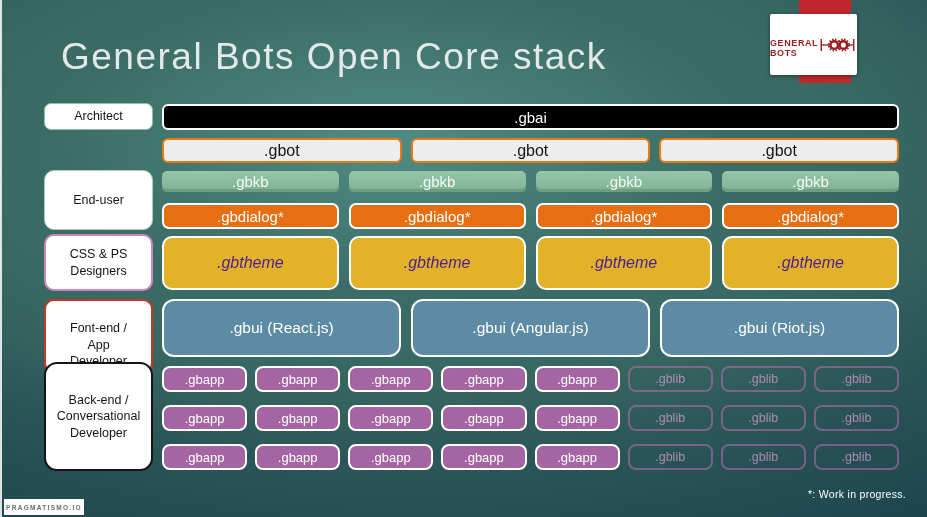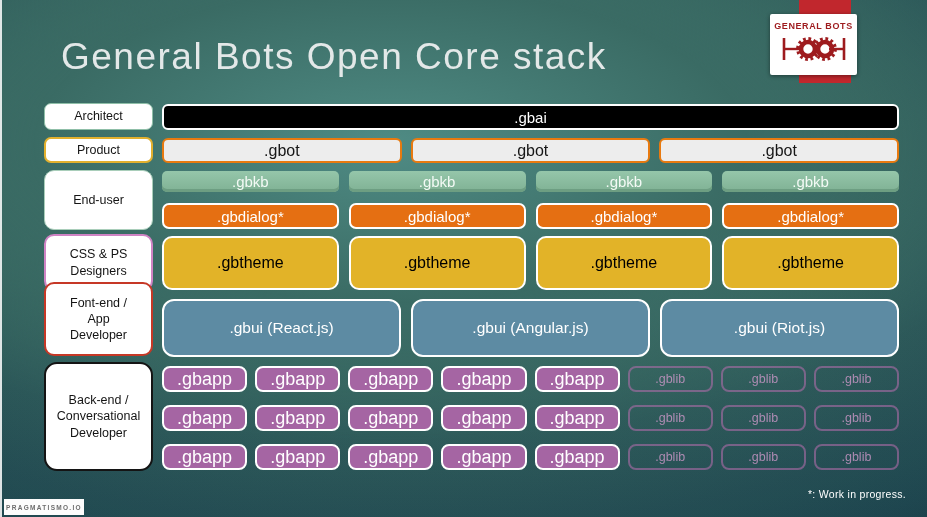--- a/index.html
+++ b/index.html
@@ -15,59 +15,59 @@
   .title {
     position:absolute; left:59px; top:36px;
     font-size:37px; font-weight:400; letter-spacing:1.5px;
     color:#e3e8e8; white-space:nowrap;
   }
   
   .logo-stripe { position:absolute; left:797px; top:0; width:52px; height:83px; background:#c1272d; }
   .logo-card {
     position:absolute; left:768px; top:14px; width:87px; height:61px;
     background:#ffffff; border-radius:2px; box-shadow:0 1px 4px rgba(0,0,0,0.45);
-    display:flex; flex-direction:column; align-items:center;
+    display:flex; flex-direction:row; align-items:center;
   }
   .logo-brand { margin-top:7px; font-size:9px; font-weight:bold; letter-spacing:0.6px; color:#9e1b1e; }
   .logo-gears { margin-top:1px; }
   
   .side-label {
     position:absolute; left:42px; width:109px;
     background:#fff; border-radius:7px;
     display:flex; align-items:center; justify-content:center; text-align:center;
     font-size:12.5px; line-height:1.3; color:#141414; padding:2px 14px;
   }
   .lbl-architect { top:103px; height:27px; border:1.5px solid #8fbfa8; }
   .lbl-product   { top:137px; height:26px; border:2px solid #e2b02e; }
   .lbl-enduser   { top:170px; height:60px; border:1.5px solid #a9ceba; border-radius:10px; }
   .lbl-designers { top:234px; height:57px; border:2px solid #cf83c4; border-radius:10px; }
-  .lbl-frontend  { top:282px; height:74px; border:2px solid #c63826; border-radius:10px; }
+  .lbl-frontend  { top:299px; height:74px; border:2px solid #c63826; border-radius:10px;align-items:flex-end; }
   .lbl-backend   { top:362px; height:109px; border:2px solid #141414; border-radius:13px;text-align:center; }
   
   .row { position:absolute; left:160px; width:737px; display:flex; }
   .cell {
     flex:1; display:flex; align-items:center; justify-content:center;
     white-space:nowrap; color:#fff;
   }
   .row-gbai    { top:104px; height:26px; }
   .row-gbot    { top:138px; height:25px; gap:9px; }
   .row-gbkb    { top:171px; height:21px; gap:10px; }
   .row-gbdialog{ top:203px; height:26px; gap:10px; }
   .row-gbtheme { top:236px; height:54px; gap:10px; }
   .row-gbui    { top:299px; height:58px; gap:10px; }
   .row-apps1   { top:366px; height:26px; gap:8px; }
   .row-apps2   { top:405px; height:26px; gap:8px; }
   .row-apps3   { top:444px; height:26px; gap:8px; }
   .cell-gbai { background:#000; border:2px solid #fff; border-radius:6px; font-size:15px; }
   .cell-gbot { background:#ededed; border:2px solid #e87a10; border-radius:6px; color:#161616; font-size:16px; }
   .cell-gbkb { background:linear-gradient(#95c6aa, #7fb194); border-radius:5px; box-shadow:inset 0 -3px 0 #6d9e82; color:#f3faf5; font-size:15px; }
   .cell-gbdialog { background:#e56f12; border:2px solid #fff; border-radius:7px; font-size:15px; }
-  .cell-gbtheme  { background:#e2b328; border:2px solid #fff; border-radius:10px; font-size:16px; color:#000000; }
+  .cell-gbtheme  { background:#e2b328; border:2px solid #fff; border-radius:10px; font-size:16px; color:#4c1d95;font-style:italic; }
   .cell-gbui     { background:#5d8ba3; border:2px solid #fff; border-radius:12px; font-size:15.5px; }
-  .cell-gbapp    { background:#a565a3; border:2px solid #fff; border-radius:8px; font-size:18px;text-align:center; }
+  .cell-gbapp    { background:#a565a3; border:2px solid #fff; border-radius:8px; font-size:13px;text-align:center; }
   .cell-gblib    { background:transparent; border:2px solid rgba(173,108,168,0.6); border-radius:8px; color:rgba(206,152,201,0.8); font-size:12.5px; }
   
   .footer-badge {
     position:absolute; left:2px; top:499px; width:80px; height:16px;
     background:#fcfcfc; display:flex; align-items:center; justify-content:center;
     font-size:6.5px; font-weight:bold; letter-spacing:1.3px; color:#6d6d6d;
   }
   .footer-caption {
     position:absolute; left:88px; top:491px;
     font-size:20px; letter-spacing:1px; color:#1b2a2c;margin-top:24px;
@@ -96,23 +96,20 @@
         <circle cx="30" cy="17" r="7" stroke-width="4.6"></circle>
         <circle cx="30" cy="17" r="10.2" stroke-width="3.4" stroke-dasharray="2.7 2.65"></circle>
         <circle cx="47" cy="17" r="7" stroke-width="4.6"></circle>
         <circle cx="47" cy="17" r="10.2" stroke-width="3.4" stroke-dasharray="2.7 2.65"></circle>
       </g>
     </svg>
   </div>
 
   <div class="side-label lbl-architect">
     <span>Architect</span>
-  </div>
-  <div class="side-label lbl-product">
-    <span>Product</span>
   </div>
   <div class="side-label lbl-enduser">
     <span>End-user</span>
   </div>
   <div class="side-label lbl-designers">
     <span>CSS &amp; PS Designers</span>
   </div>
   <div class="side-label lbl-frontend">
     <span>Font-end / App Developer</span>
   </div>

